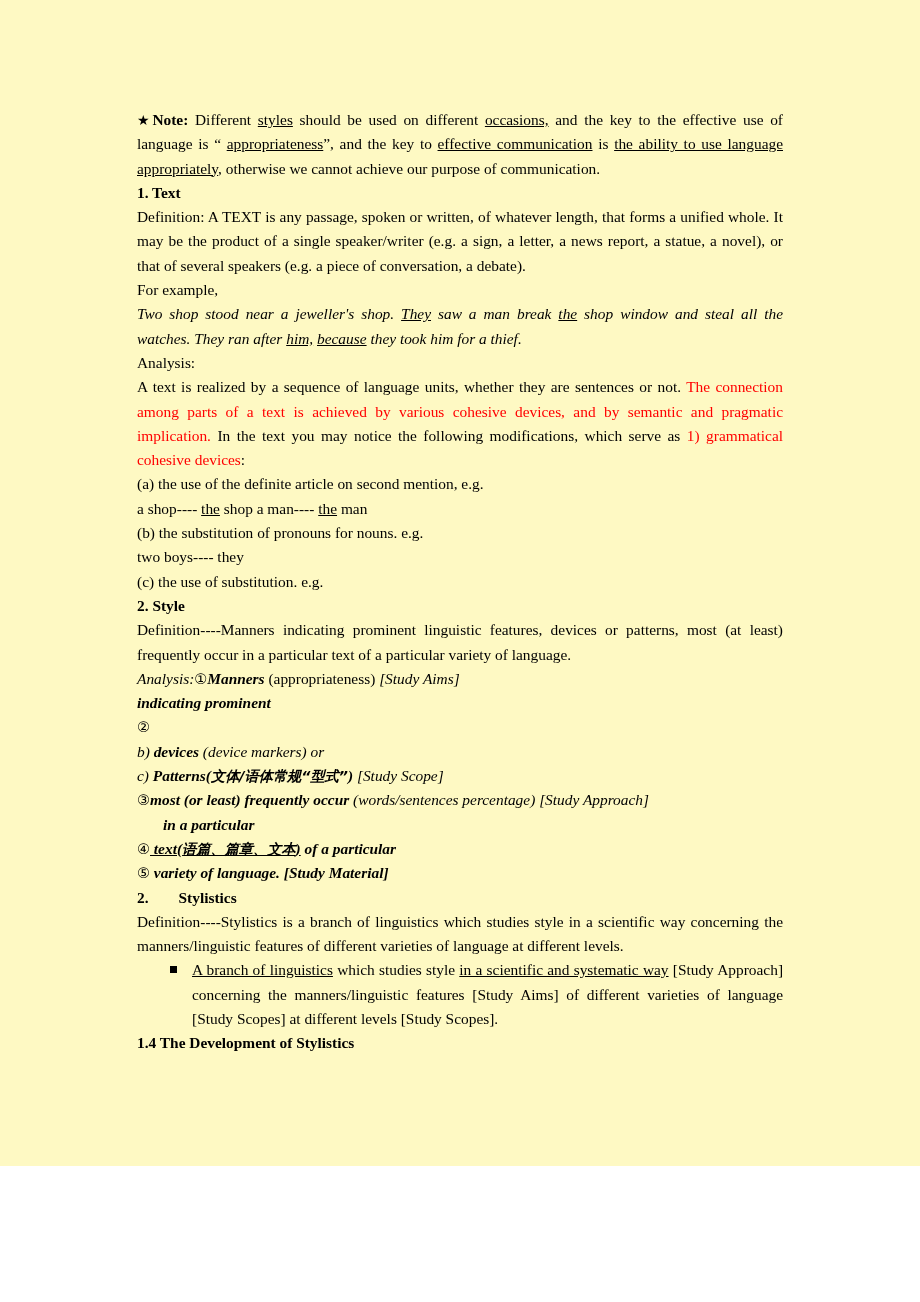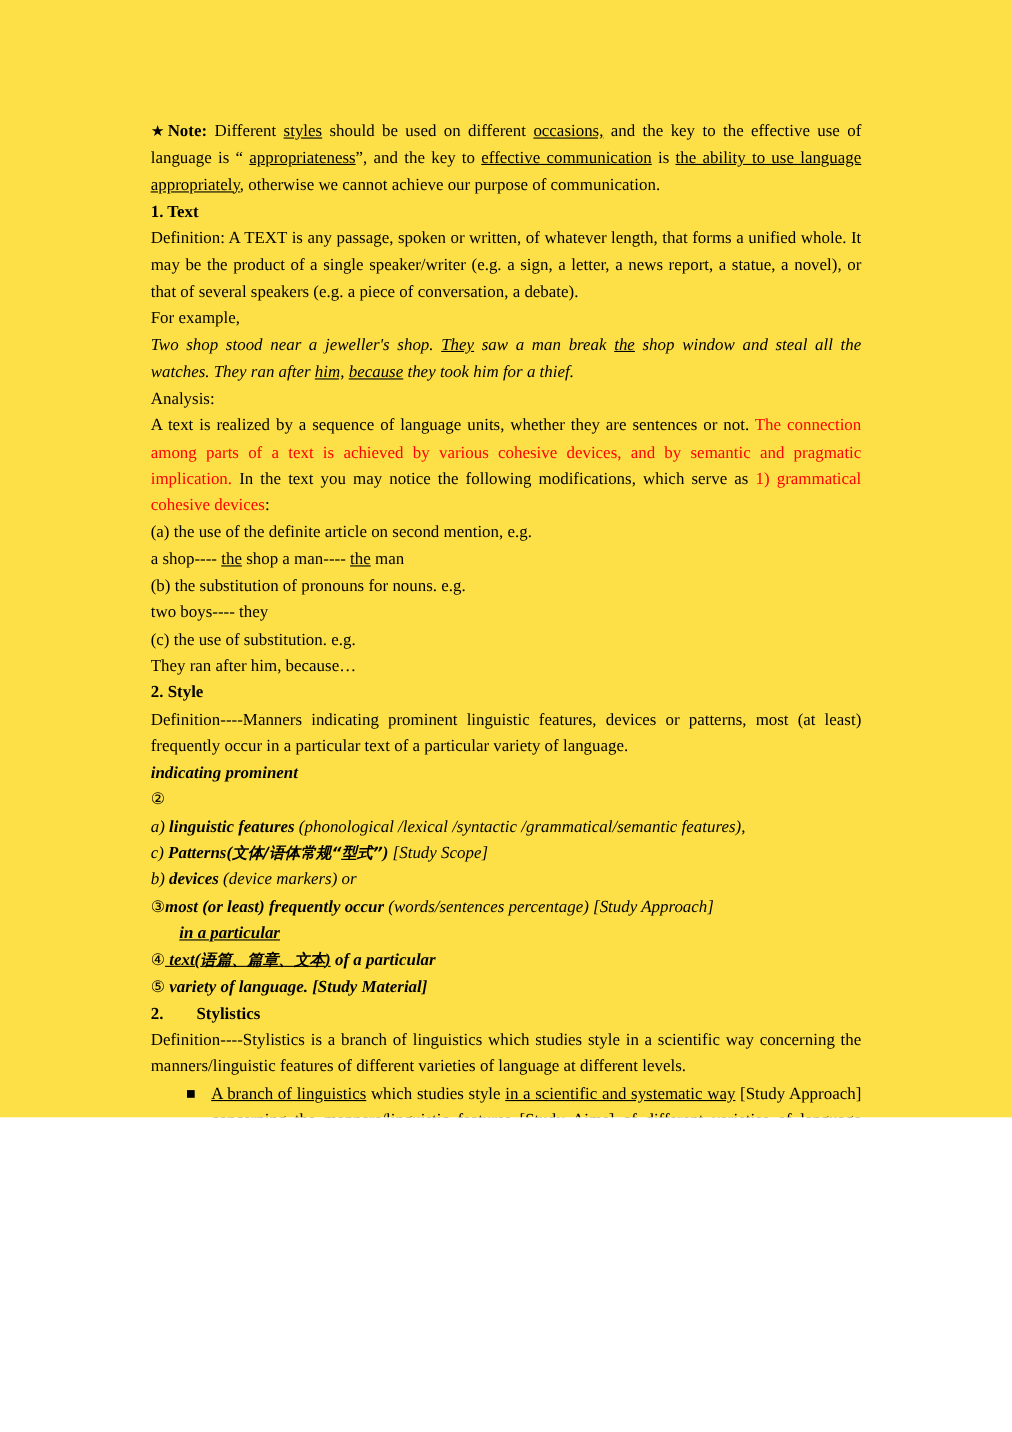--- a/index.html
+++ b/index.html
@@ -3,22 +3,22 @@
 <meta charset="utf-8">
 <style>
   html, body {
     margin: 0;
     padding: 0;
     background: #ffffff;
   }
   .page {
     position: relative;
     width: 920px;
-    height: 1016px;
-    background: #fde047;
+    height: 1166px;
+    background: #fef9c3;
     font-family: "Liberation Serif", "DejaVu Serif", serif;
     color: #000000;
     overflow: hidden;
   }
   .content {
     position: absolute;
     left: 137px;
     top: 108px;
     width: 646px;
   }
@@ -32,21 +32,21 @@
   p.lastline { text-align: left; }
   .just { text-align: justify; }
   .b { font-weight: bold; }
   .i { font-style: italic; }
   .bi { font-weight: bold; font-style: italic; }
   .u { text-decoration: underline; }
   .red { color: #FF0000; }
   .star { font-family: "DejaVu Sans", sans-serif; font-size: 14px; }
   .circ { font-style: italic; font-family: "DejaVu Sans", sans-serif; font-size: 14.5px; }
   .cn { font-family: "DejaVu Sans", sans-serif; font-size: 14.2px; }
-  .indent1 { padding-left: 26px; text-decoration: underline; }
+  .indent1 { padding-left: 26px; }
   .tabgap { display: inline-block; width: 30px; }
   .bulletblock {
     position: relative;
     padding-left: 55px;
     text-align: justify;
   }
   .bulletblock .sq {
     position: absolute;
     left: 33px;
     top: 8px;
@@ -94,44 +94,43 @@
 
     <p class="lastline">(a) the use of the definite article on second mention, e.g.</p>
 
     <p class="lastline">
       <span>a shop---- </span><span class="u">the</span><span> shop     a man---- </span><span class="u">the</span><span> man</span>
     </p>
 
     <p class="lastline">(b) the substitution of pronouns for nouns. e.g.</p>
     <p class="lastline">two boys---- they</p>
     <p class="lastline">(c) the use of substitution. e.g.</p>
-    <p class="lastline">They ran after him, because…</p>
 
 
     <p class="b lastline">2. Style</p>
 
     <p class="just">Definition----Manners indicating prominent linguistic features, devices or patterns, most (at least) frequently occur in a particular text of a particular variety of language.</p>
 
+    <p class="lastline">
+      <span class="i">Analysis:</span><span class="circ">①</span><span class="bi">Manners</span><span> (appropriateness) </span><span class="i">[Study Aims]</span>
+    </p>
 
     <p class="bi lastline">indicating prominent</p>
 
     <p class="lastline">
       <span class="circ">②</span>
     </p>
 
+
     <p class="lastline">
-      <span class="i">a) </span><span class="bi">linguistic features</span><span class="i"> (phonological /lexical /syntactic /grammatical/semantic features),</span>
+      <span class="i">b) </span><span class="bi">devices</span><span class="i"> (device markers) or</span>
     </p>
 
     <p class="lastline">
       <span class="i">c) </span><span class="bi">Patterns(</span><span class="bi cn">文体/语体常规“型式”</span><span class="bi">)</span><span class="i"> [Study Scope]</span>
-    </p>
-
-    <p class="lastline">
-      <span class="i">b) </span><span class="bi">devices</span><span class="i"> (device markers) or</span>
     </p>
 
     <p class="lastline">
       <span class="circ">③</span><span class="bi">most (or least) frequently occur</span><span class="i"> (words/sentences percentage) </span><span class="i">[Study Approach]</span>
     </p>
 
     <p class="bi lastline indent1">in a particular</p>
 
     <p class="lastline">
       <span class="circ">④</span><span class="bi u"> text(</span><span class="bi u cn">语篇、篇章、文本</span><span class="bi u">)</span><span class="bi"> of a particular</span>

